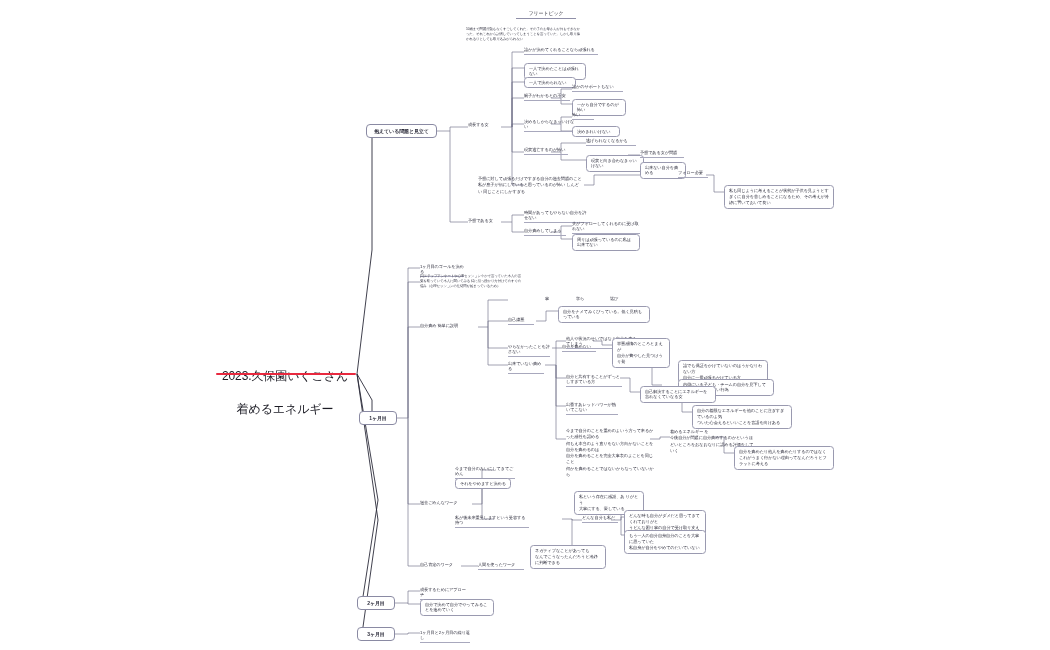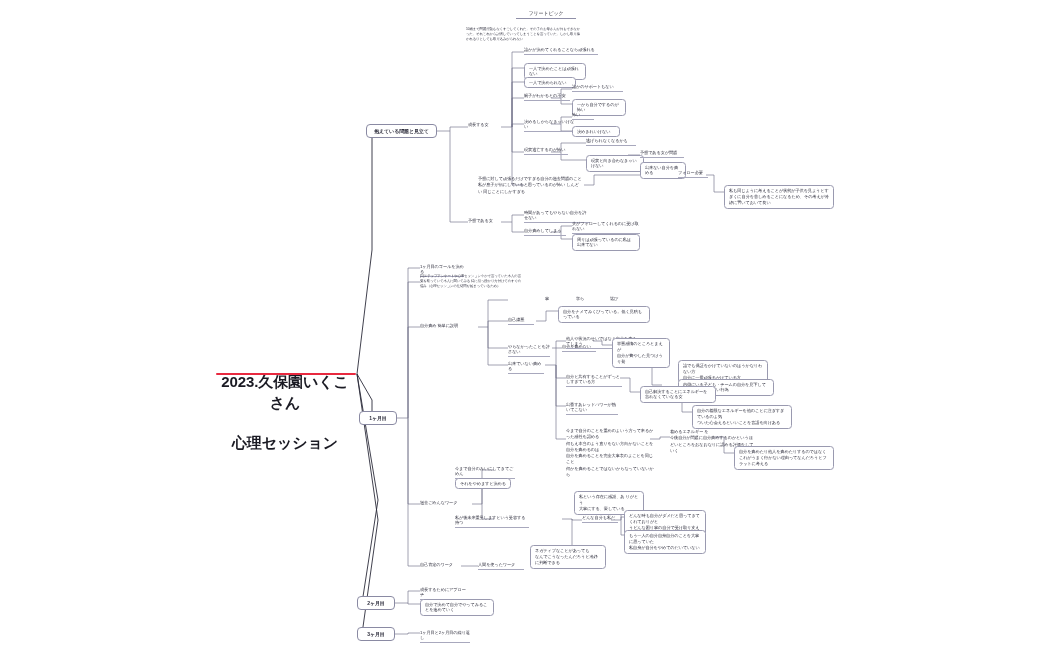--- a/index.html
+++ b/index.html
@@ -27,22 +27,22 @@
     position: absolute;
     color: #2b2b3a;
     line-height: 1.25;
     white-space: pre-line;
     letter-spacing: -0.1px;
   }
 
   
   .root {
     text-align: center;
-    font-weight: bold;
-    font-size: 15px;
+    font-weight: normal;
+    font-size: 12px;
     color: #1b1b24;
     line-height: 1.35;
   }
   .root-underline {
     position: absolute;
     height: 2.2px;
     background: #e8293f;
     border-radius: 1px;
   }
 
@@ -172,21 +172,21 @@
       <path d="M408,603 L408,604 L420,604"></path>
 
       <path d="M395,634 L408,634 L408,633 L420,633"></path>
     </g>
   </svg>
 
   <div class="node top-title" style="left:516px; top:10px; width:60px;">フリートピック</div>
 
   <div class="node root" style="left:214px; top:352px; width:142px;">
     <div>2023.久保園いくこさん</div>
-    <div>心理セッション</div>
+    <div>着めるエネルギー</div>
   </div>
   <div class="root-underline" style="left:216px; top:373px; width:140px;"></div>
 
   <div class="node boxed lvl1" style="left:366px; top:124px; width:71px;">抱えている問題と見立て</div>
 
   <div class="node boxed lvl1" style="left:359px; top:411px; width:38px;">1ヶ月目</div>
 
   <div class="node boxed lvl1" style="left:357px; top:596px; width:38px;">2ヶ月目</div>
 
   <div class="node boxed lvl1" style="left:357px; top:627px; width:38px;">3ヶ月目</div>

